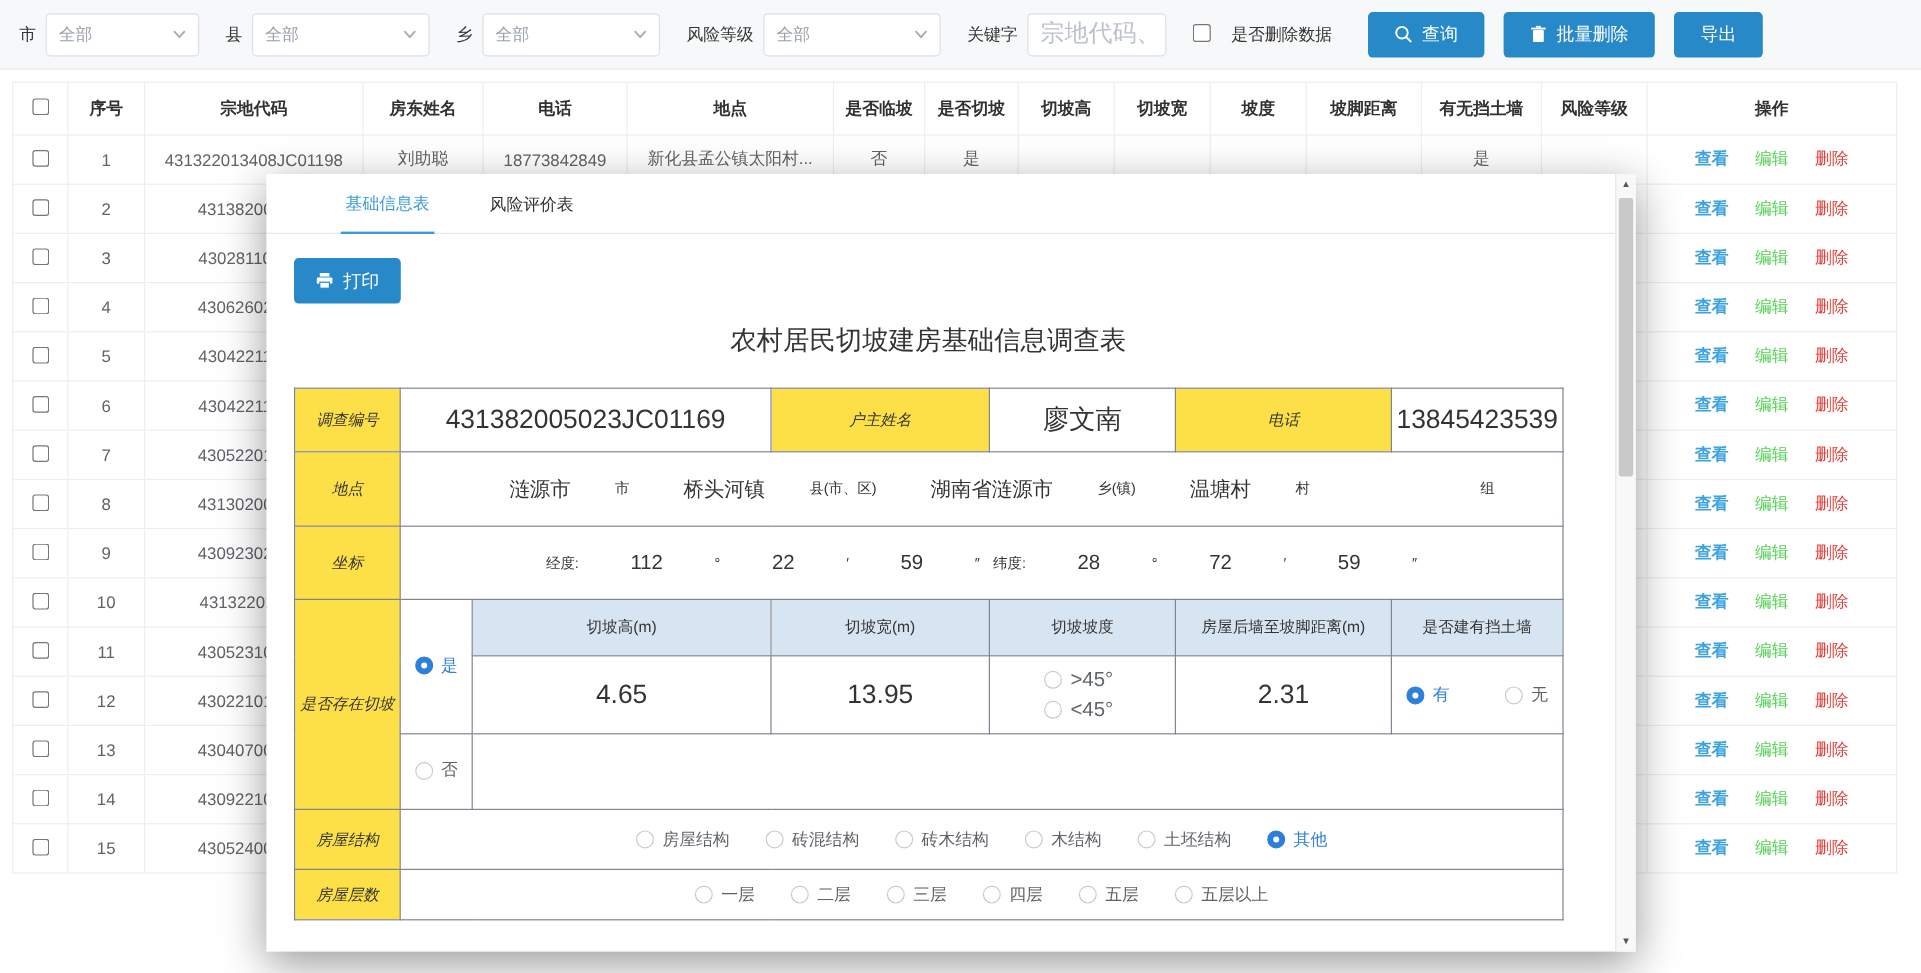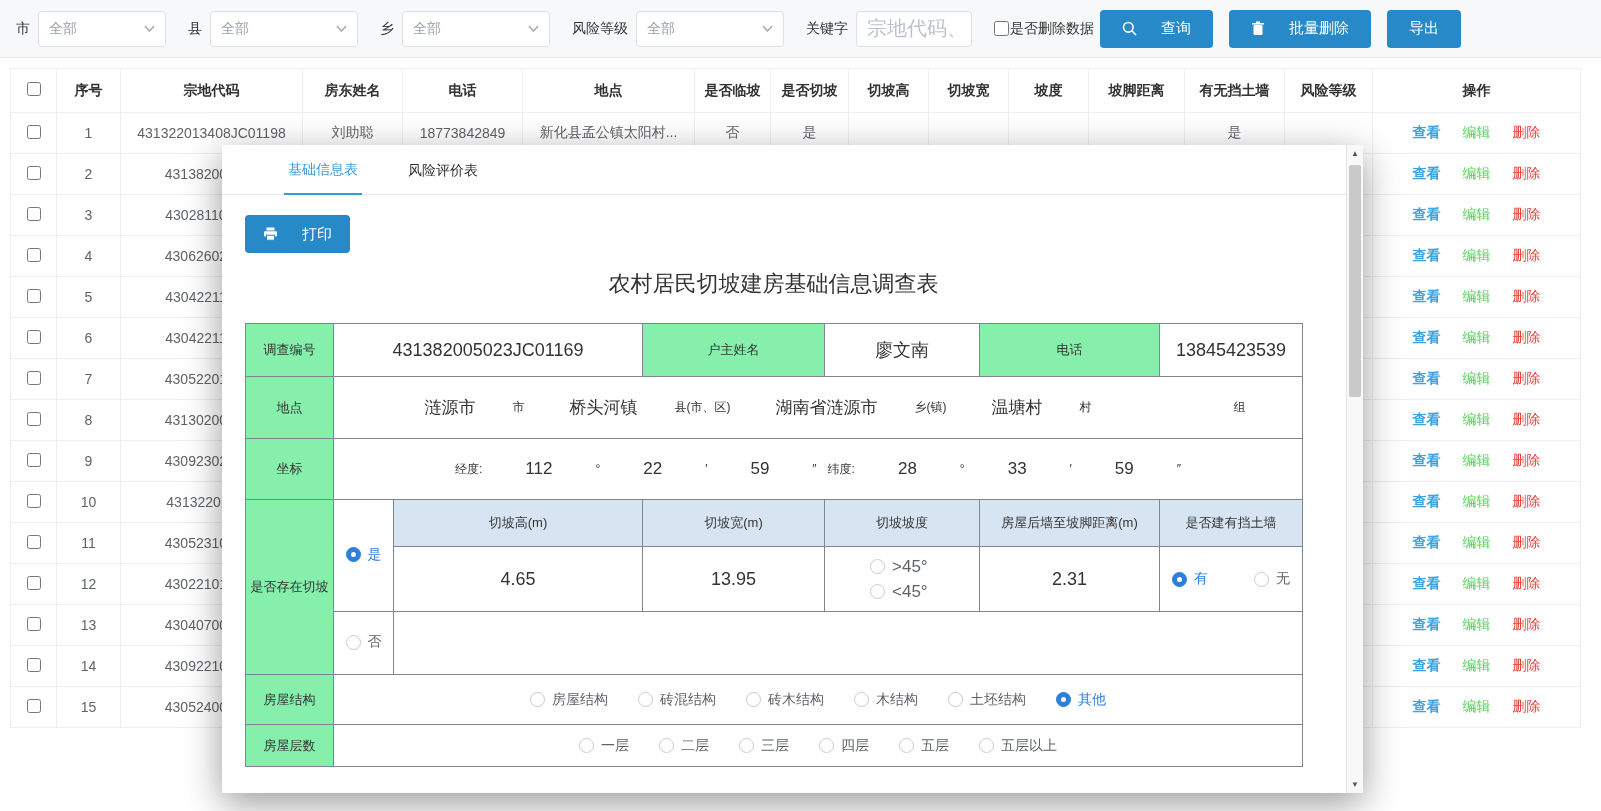--- a/index.html
+++ b/index.html
@@ -13,25 +13,25 @@
   .f-label { font-size:14px; color:#333; margin-right:8px; white-space:nowrap; }
   .select { width:148px; height:36px; background:#fff; border:1px solid #dcdfe6; border-radius:4px;
     display:flex; align-items:center; justify-content:space-between; padding:0 10px;
     color:#98a0a9; font-size:14px; cursor:pointer; }
   .select.narrow { width:128px; }
   .chev { width:11px; height:7px; }
   .f-group { display:flex; align-items:center; margin-right:22px; }
   .kw-input { width:116px; height:36px; border:1px solid #dcdfe6; border-radius:4px;
     padding:0 10px; font-size:20px; color:#333; outline:none; }
   .kw-input::placeholder { color:#bcc2cb; }
-  .chk-wrap { display:flex; align-items:center; gap:1px; font-size:14px; color:#333;
-    margin-right:6px; white-space:nowrap; }
+  .chk-wrap { display:flex; gap:17px; font-size:14px; color:#333;
+    margin-right:30px; white-space:nowrap; }
   .chk-wrap input { width:15px; height:15px; }
   .btn { background:#2789c7; color:#fff; border:none; border-radius:4px; height:38px;
-    padding:0 22px; font-size:15px; display:inline-flex; align-items:center; gap:24px;
+    padding:0 22px; font-size:15px; display:inline-flex; align-items:center; gap:8px;
     cursor:pointer; margin-right:16px; font-family:inherit; }
   .btn svg { flex:0 0 auto; }
 
   
   .grid { border-collapse:collapse; table-layout:fixed; width:1570px; margin:10px 0 0 10px;
     font-size:14px; background:#fff; }
   .grid th { height:44px; border:1px solid #ebeef5; color:#303133; font-weight:bold;
     text-align:center; white-space:nowrap; overflow:hidden; }
   .grid td { height:41px; border:1px solid #ebeef5; color:#5f6368; text-align:center;
     white-space:nowrap; overflow:hidden; }
@@ -58,23 +58,23 @@
   .tab { font-size:14px; color:#303133; padding:0 4px 14px; cursor:pointer; }
   .tab.active { color:#3a9ad9; border-bottom:2px solid #3a9ad9; margin-bottom:-1px; }
   .m-body { flex:1; padding:20px 0 0 23px; overflow:hidden; }
   .btn-print { margin:0; height:38px; padding:0 18px; }
   .form-title { width:1057px; text-align:center; font-size:22px; color:#333; margin:16px 0 24px; }
 
   
   .form { border-collapse:collapse; table-layout:fixed; width:1057px; }
   .form td { border:1px solid #7f8691; text-align:center; color:#333; font-size:14px;
     overflow:hidden; vertical-align:middle; }
-  .form .lbl { background:#86efac; font-size:13px; }
+  .form .lbl { background:#fde047; font-size:13px;font-style:italic; }
   .form .sub { background:#d7e5f2; font-size:13px; }
-  .form .big { font-size:18px; }
+  .form .big { font-size:22px; }
   .r-a td { height:53px; } .r-b td { height:62px; } .r-c td { height:61px; }
   .r-d1 td { height:47px; } .r-d2 td { height:65px; } .r-d3 td { height:63px; }
   .r-e td { height:50px; } .r-f td { height:42px; }
   .unit { font-size:12px; color:#333; }
   .val17 { font-size:17px; }
   .loc-line, .coord-line { display:flex; align-items:center; justify-content:center; gap:11px; }
   .loc-line .val17 { margin:0 26px 0 34px; }
   .coord-line .val17 { margin:0 32px; }
   .gap-blank { display:inline-block; width:120px; }
 
@@ -528,21 +528,21 @@
                   <span class="unit">经度:</span>
                   <span class="val17">112</span>
                   <span class="unit">°</span>
                   <span class="val17">22</span>
                   <span class="unit">′</span>
                   <span class="val17">59</span>
                   <span class="unit">″</span>
                   <span class="unit">纬度:</span>
                   <span class="val17">28</span>
                   <span class="unit">°</span>
-                  <span class="val17">33</span>
+                  <span class="val17">72</span>
                   <span class="unit">′</span>
                   <span class="val17">59</span>
                   <span class="unit">″</span>
                 </div>
               </td>
             </tr>
             <tr class="r-d1">
               <td class="lbl" rowspan="3">是否存在切坡</td>
               <td rowspan="2">
                 <span class="radio checked">

